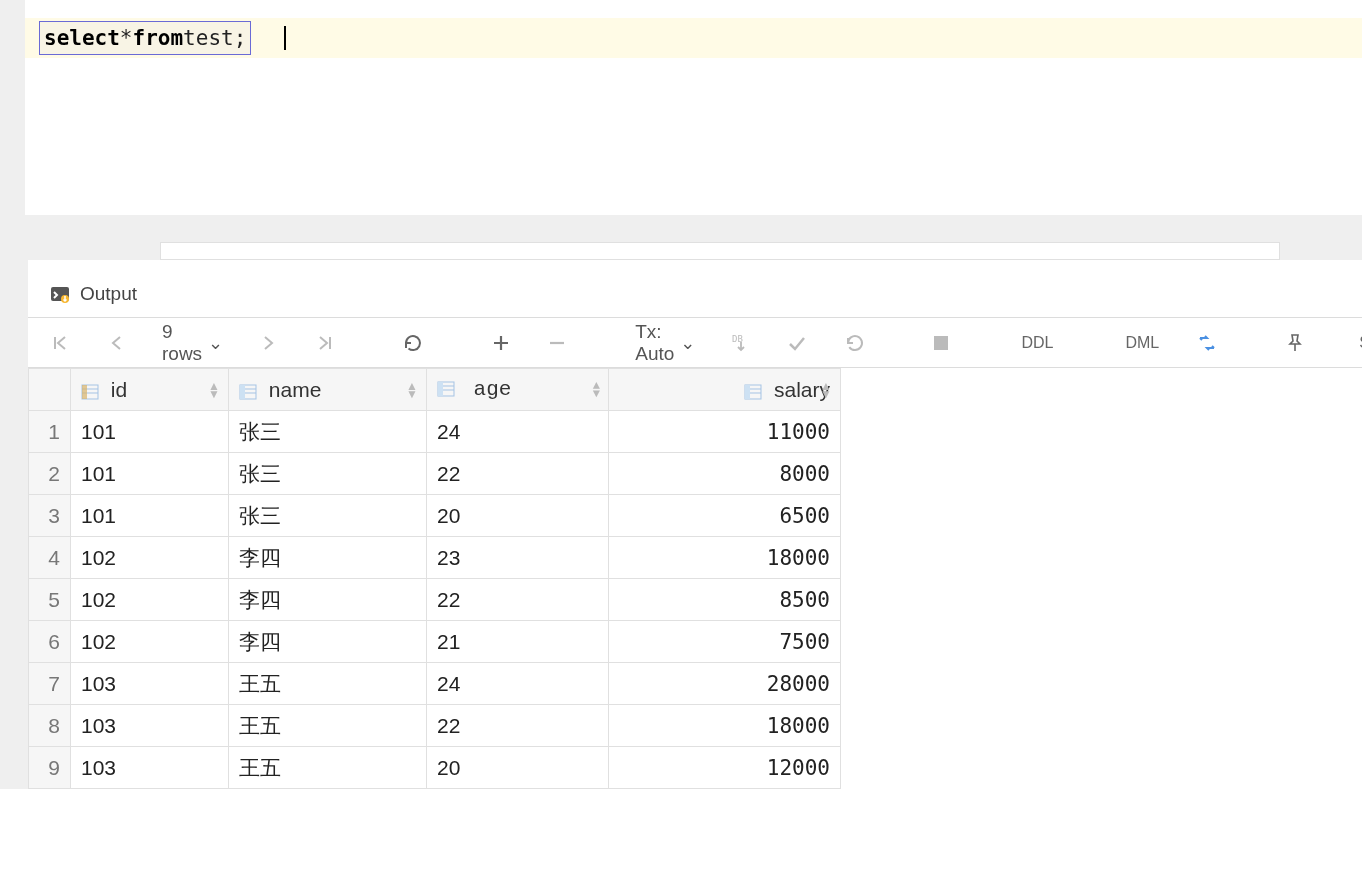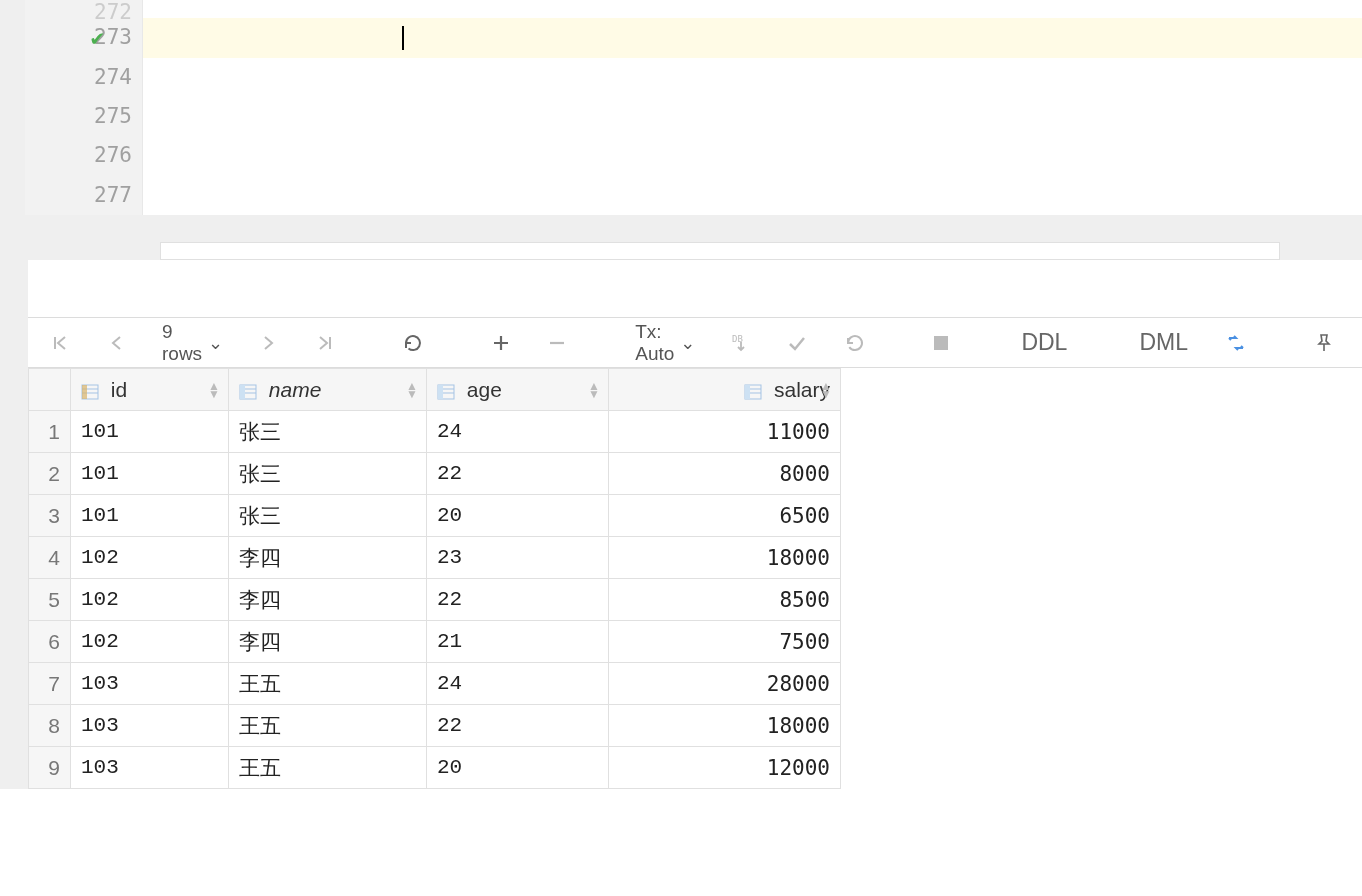--- a/index.html
+++ b/index.html
@@ -79,82 +79,87 @@
     display: flex; align-items: center; height: 50px; padding-left: 40px;
     gap: 16px; border-bottom: 1px solid #dcdcdc; color: #555;
   }
   .tbtn {
     min-width: 40px; height: 40px; display: flex; align-items: center; justify-content: center;
     cursor: pointer; color: #777; position: relative;
   }
   .tbtn.dis { color: #b91c1c; align-items: center; }
   .tsep { width: 1px; height: 28px; background: #dcdcdc; margin: 0 8px; }
   .tlabel { padding: 0 10px; font-size: 19px; color: #555; display:flex; align-items:center; gap:6px; cursor:pointer;}
-  .tbtn-text { padding: 0 12px; font-size: 23px; color: #666; cursor:pointer; }
+  .tbtn-text { padding: 0 12px; font-size: 16px; color: #666; cursor:pointer; }
 
   
   .grid { margin-left: 28px; }
   table.datagrid { border-collapse: collapse; }
   table.datagrid th, table.datagrid td {
     border: 1px solid #e0e0e0; height: 42px; vertical-align: middle;
     padding: 0 10px; font-size: 21px;
   }
   table.datagrid th {
     background: #f6f6f6; font-weight: normal; color: #333; text-align: left;
     position: relative;
     margin-left: 36px;
   }
   .rownum-h, .rownum-c {
     background: #f6f6f6; text-align: right; color: #777; width: 42px; padding-right:10px;
   }
   .col-id   { width: 158px; }
-  .col-name { width: 198px; font-style: italic; }
-  .col-age  { width: 182px; }
+  .col-name { width: 198px; }
+  .col-age  { width: 182px; font-family: Liberation Mono, monospace; }
   .col-sal  { width: 232px; }
   .col-flag { display:inline-block; width:18px; height:18px; vertical-align:middle; margin-right:6px;}
   .sorter { position: absolute; right: 8px; top: 50%; transform: translateY(-50%); color: #bbb; font-size: 12px; line-height: 8px;}
   .sorter span { display:block; }
   td.num { text-align: right; font-family: Menlo, Consolas, monospace; font-size:21px;}
-  td.txt, td.idc { font-family: Liberation Mono, monospace; font-size:21px; }
+  td.txt, td.idc { font-family: Liberation Sans, sans-serif; font-size:21px; }
 
   .chev { font-size: 18px; }
 </style>
 </head>
 <body>
 
 <div class="editor-area">
   <div class="editor-inner">
-    <div class="gutter" id="gutter">
-        <div class="gutter-line" style="height: 18px; align-items: flex-start; color: rgb(204, 204, 204);">272</div>
-        <div class="gutter-line">273<span class="check">✔</span></div>
-        <div class="gutter-line">274</div>
-        <div class="gutter-line">275</div>
-        <div class="gutter-line">276</div>
-        <div class="gutter-line">277</div>
-      </div>
     <div class="code-area" id="codearea">
         <div class="code-line" style="height: 18px;"></div>
         <div class="code-line active">
+          <div class="selection-box"><span class="kw">select</span> * <span class="kw">from</span> test;</div>
           <div class="caret" style="left: 259.4px;"></div>
         </div>
         <div class="code-line"></div>
         <div class="code-line"></div>
         <div class="code-line"></div>
         <div class="code-line"></div>
       </div>
   </div>
   <div class="hscroll">
     <div class="thumb" style="width:100%"></div>
   </div>
 </div>
 
 <div class="results" style="position:relative;">
   <div class="tool-stripe"></div>
 
   <div class="tabs">
+    <div class="tab">
+      <span class="icons20 console-icon">
+        <svg width="20" height="20" viewBox="0 0 20 20">
+          <rect x="1" y="3" width="18" height="14" rx="2" fill="#555"></rect>
+          <path d="M4 8l3 3-3 3" stroke="#fff" stroke-width="2" fill="none"></path>
+          <circle cx="15" cy="15" r="4" fill="#f7b731"></circle>
+          <path d="M15 12v4" stroke="#fff" stroke-width="1.5"></path>
+          <path d="M13.5 15.5l1.5 1.5 1.5-1.5" stroke="#fff" stroke-width="1.5" fill="none"></path>
+        </svg>
+      </span>
+      <span>Output</span>
+    </div>
   </div>
 
   <div class="toolbar">
     <div class="tbtn dis">
       <svg width="18" height="18" viewBox="0 0 18 18">
           <path d="M4 3v12M14 3l-7 6 7 6" stroke="#bbb" stroke-width="2" fill="none"></path>
         </svg>
     </div>
     <div class="tbtn dis">
       <svg width="14" height="18" viewBox="0 0 14 18">

